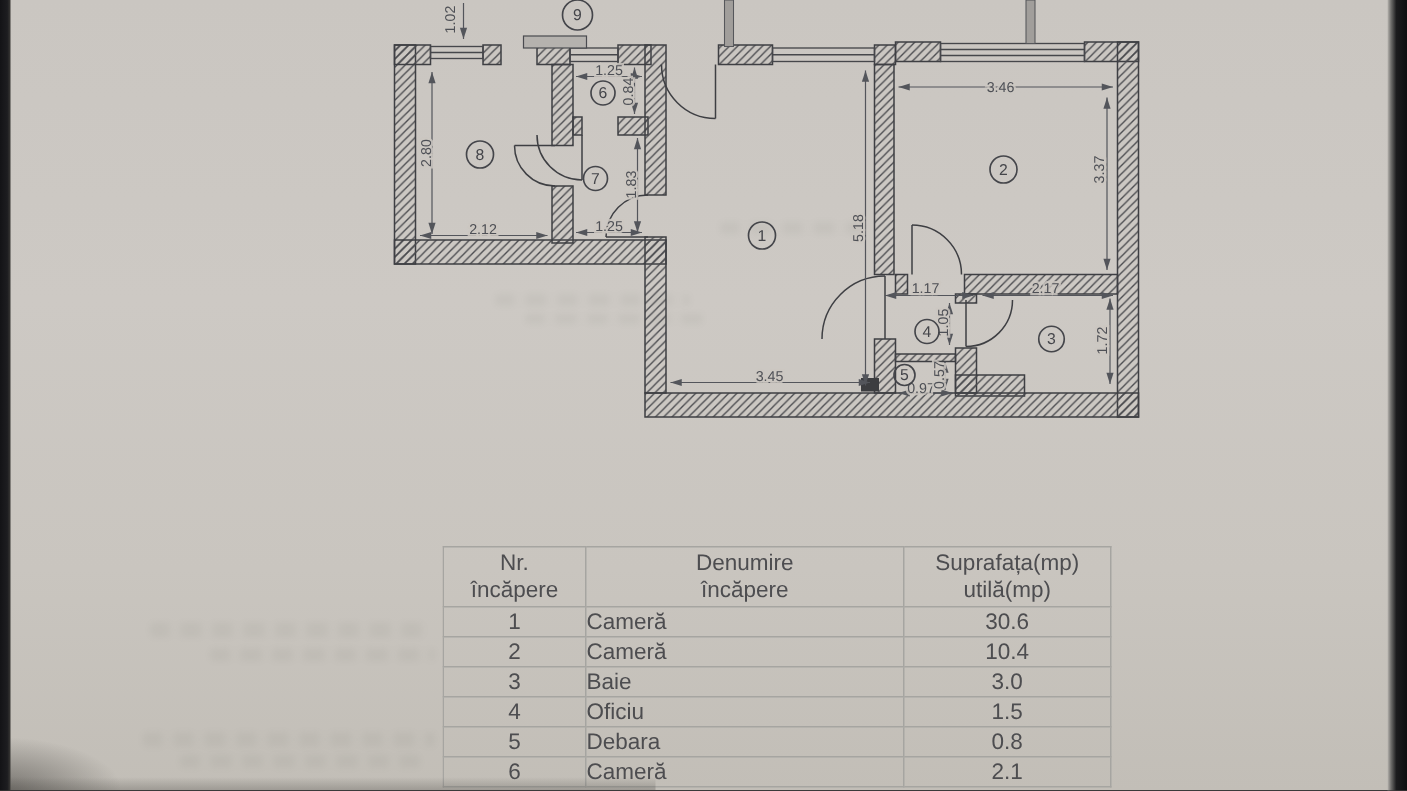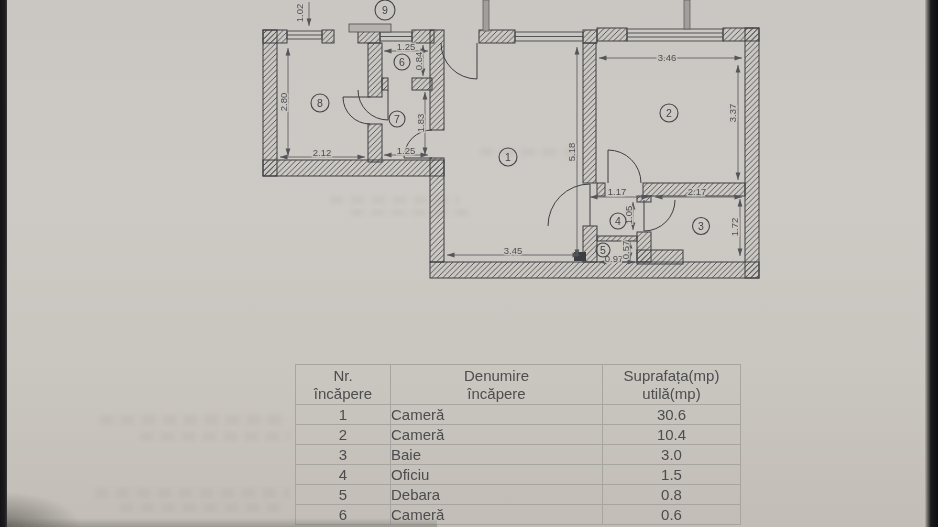--- a/index.html
+++ b/index.html
@@ -299,21 +299,21 @@
         <td class="c-area">1.5</td>
       </tr>
       <tr>
         <td class="c-nr">5</td>
         <td class="c-name">Debara</td>
         <td class="c-area">0.8</td>
       </tr>
       <tr>
         <td class="c-nr">6</td>
         <td class="c-name">Cameră</td>
-        <td class="c-area">0.6</td>
+        <td class="c-area">2.1</td>
       </tr>
     </tbody>
       </table>
   </div>
 
   <div class="corner-shadow"></div>
   <div class="bottom-shade"></div>
 </div>
 
 <div class="edge-left"></div>

